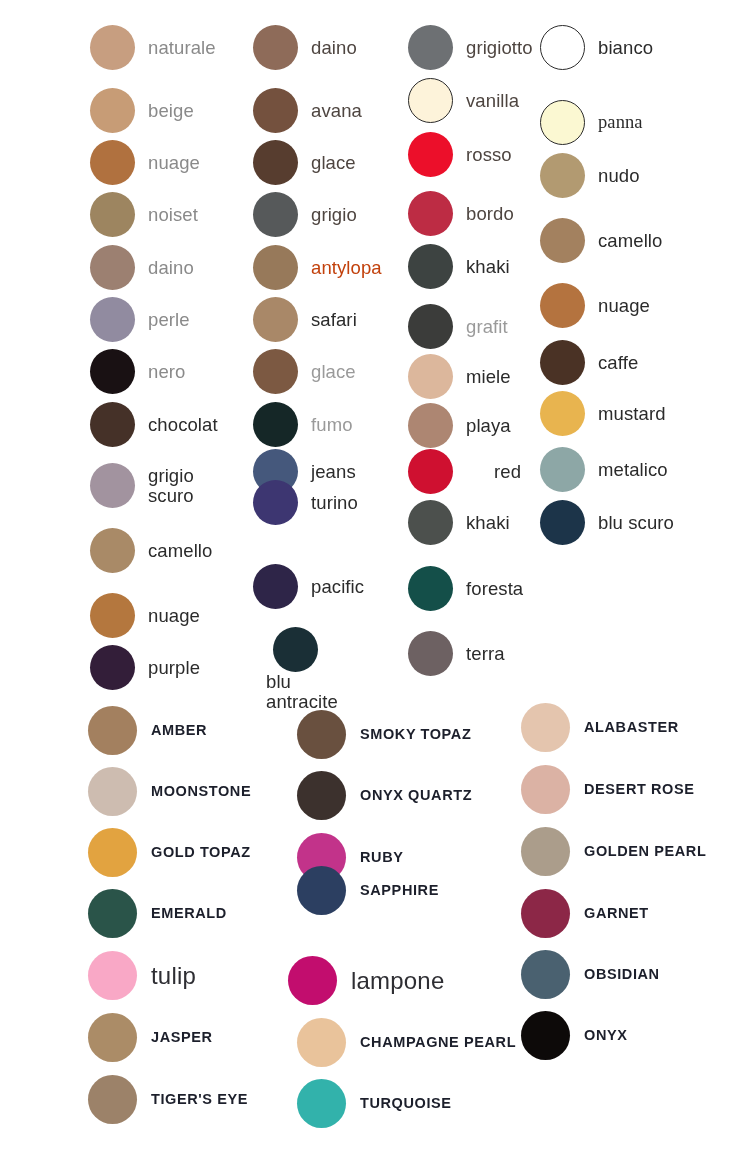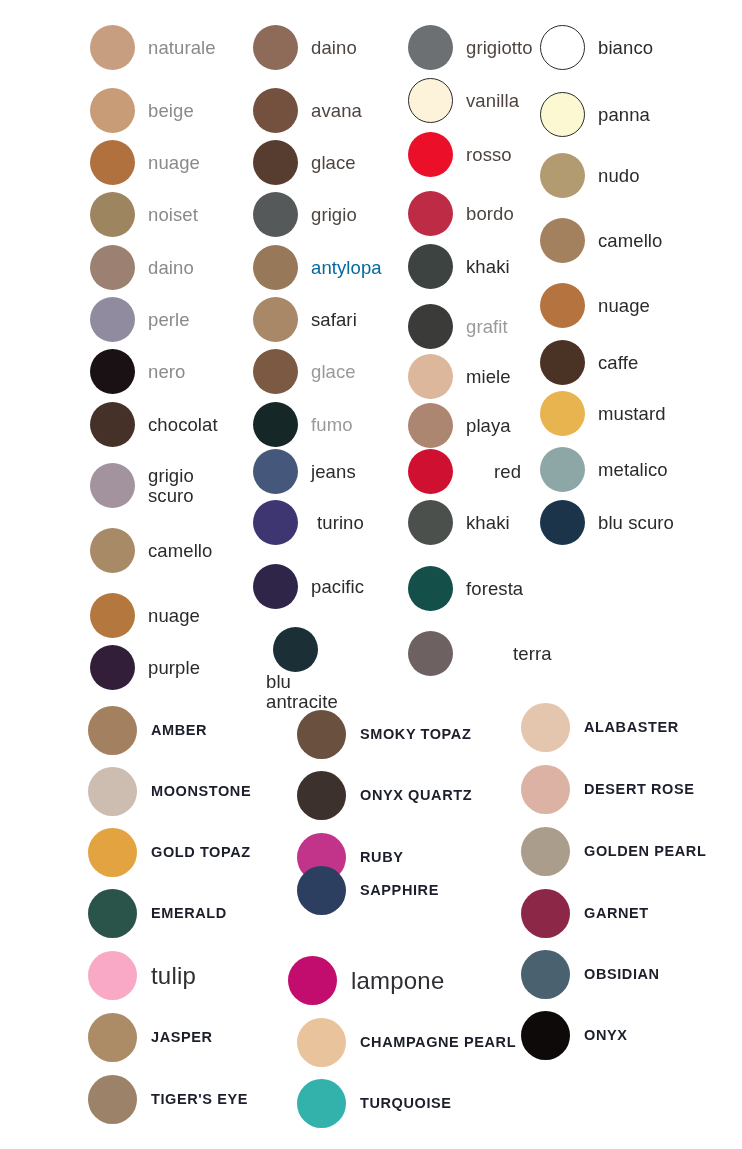--- a/index.html
+++ b/index.html
@@ -135,39 +135,39 @@
       <div class="swatch-item sec-top" style="left: 253px; top: 140px;">
         <span class="dot" style="background: rgb(87, 61, 47);"></span>
         <span class="label" style="color: rgb(78, 69, 64);">glace</span>
       </div>
       <div class="swatch-item sec-top" style="left: 253px; top: 192px;">
         <span class="dot" style="background: rgb(86, 89, 90);"></span>
         <span class="label" style="color: rgb(78, 69, 64);">grigio</span>
       </div>
       <div class="swatch-item sec-top" style="left: 253px; top: 245px;">
         <span class="dot" style="background: rgb(151, 121, 90);"></span>
-        <span class="label" style="color: #0369a1;">antylopa</span>
+        <span class="label" style="color: #c2410c;">antylopa</span>
       </div>
       <div class="swatch-item sec-top" style="left: 253px; top: 297px;">
         <span class="dot" style="background: rgb(169, 136, 104);"></span>
         <span class="label" style="color: rgb(43, 43, 43);">safari</span>
       </div>
       <div class="swatch-item sec-top" style="left: 253px; top: 349px;">
         <span class="dot" style="background: rgb(124, 89, 66);"></span>
         <span class="label" style="color: rgb(154, 154, 154);">glace</span>
       </div>
       <div class="swatch-item sec-top" style="left: 253px; top: 402px;">
         <span class="dot" style="background: rgb(21, 39, 39);"></span>
         <span class="label" style="color: rgb(154, 154, 154);">fumo</span>
       </div>
       <div class="swatch-item sec-top" style="left: 253px; top: 449px;">
         <span class="dot" style="background: rgb(69, 88, 124);"></span>
         <span class="label" style="color: rgb(43, 43, 43);">jeans</span>
       </div>
-      <div class="swatch-item sec-top" style="left: 253px; top: 500px; gap: 6px;">
+      <div class="swatch-item sec-top" style="left: 253px; top: 480px;">
         <span class="dot" style="background: rgb(61, 54, 113);"></span>
         <span class="label" style="color: rgb(43, 43, 43);">turino</span>
       </div>
       <div class="swatch-item sec-top" style="left: 253px; top: 564px;">
         <span class="dot" style="background: rgb(46, 37, 72);"></span>
         <span class="label" style="color: rgb(43, 43, 43);">pacific</span>
       </div>
       <div class="swatch-item sec-top" style="left: 253px; top: 627px; flex-direction: column;">
         <span class="dot" style="background: rgb(26, 47, 54);"></span>
         <span class="label" style="color: rgb(43, 43, 43);">blu
@@ -212,31 +212,31 @@
         <span class="label" style="color: rgb(43, 43, 43); margin-left: 41px;">red</span>
       </div>
       <div class="swatch-item sec-top" style="left: 408px; top: 500px;">
         <span class="dot" style="background: rgb(76, 80, 77);"></span>
         <span class="label" style="color: rgb(43, 43, 43);">khaki</span>
       </div>
       <div class="swatch-item sec-top" style="left: 408px; top: 566px;">
         <span class="dot" style="background: rgb(20, 79, 73);"></span>
         <span class="label" style="color: rgb(43, 43, 43);">foresta</span>
       </div>
-      <div class="swatch-item sec-top" style="left: 408px; top: 631px; gap: 47px;">
+      <div class="swatch-item sec-top" style="left: 408px; top: 631px;">
         <span class="dot" style="background: rgb(109, 97, 98);"></span>
         <span class="label" style="color: rgb(43, 43, 43);">terra</span>
       </div>
     </div>
     <div>
       <div class="swatch-item sec-top" style="left: 540px; top: 25px; align-items: center;">
         <span class="dot outlined" style="background: rgb(255, 255, 255);"></span>
         <span class="label" style="color: rgb(43, 43, 43);">bianco</span>
       </div>
-      <div class="swatch-item sec-top" style="left: 540px; top: 92px;">
+      <div class="swatch-item sec-top" style="left: 540px; top: 100px; font-family: Liberation Serif, serif;">
         <span class="dot outlined" style="background: rgb(251, 248, 210);"></span>
         <span class="label" style="color: rgb(43, 43, 43);">panna</span>
       </div>
       <div class="swatch-item sec-top" style="left: 540px; top: 153px;">
         <span class="dot" style="background: rgb(178, 154, 113);"></span>
         <span class="label" style="color: rgb(43, 43, 43);">nudo</span>
       </div>
       <div class="swatch-item sec-top" style="left: 540px; top: 218px;">
         <span class="dot" style="background: rgb(163, 129, 95);"></span>
         <span class="label" style="color: rgb(43, 43, 43);">camello</span>

